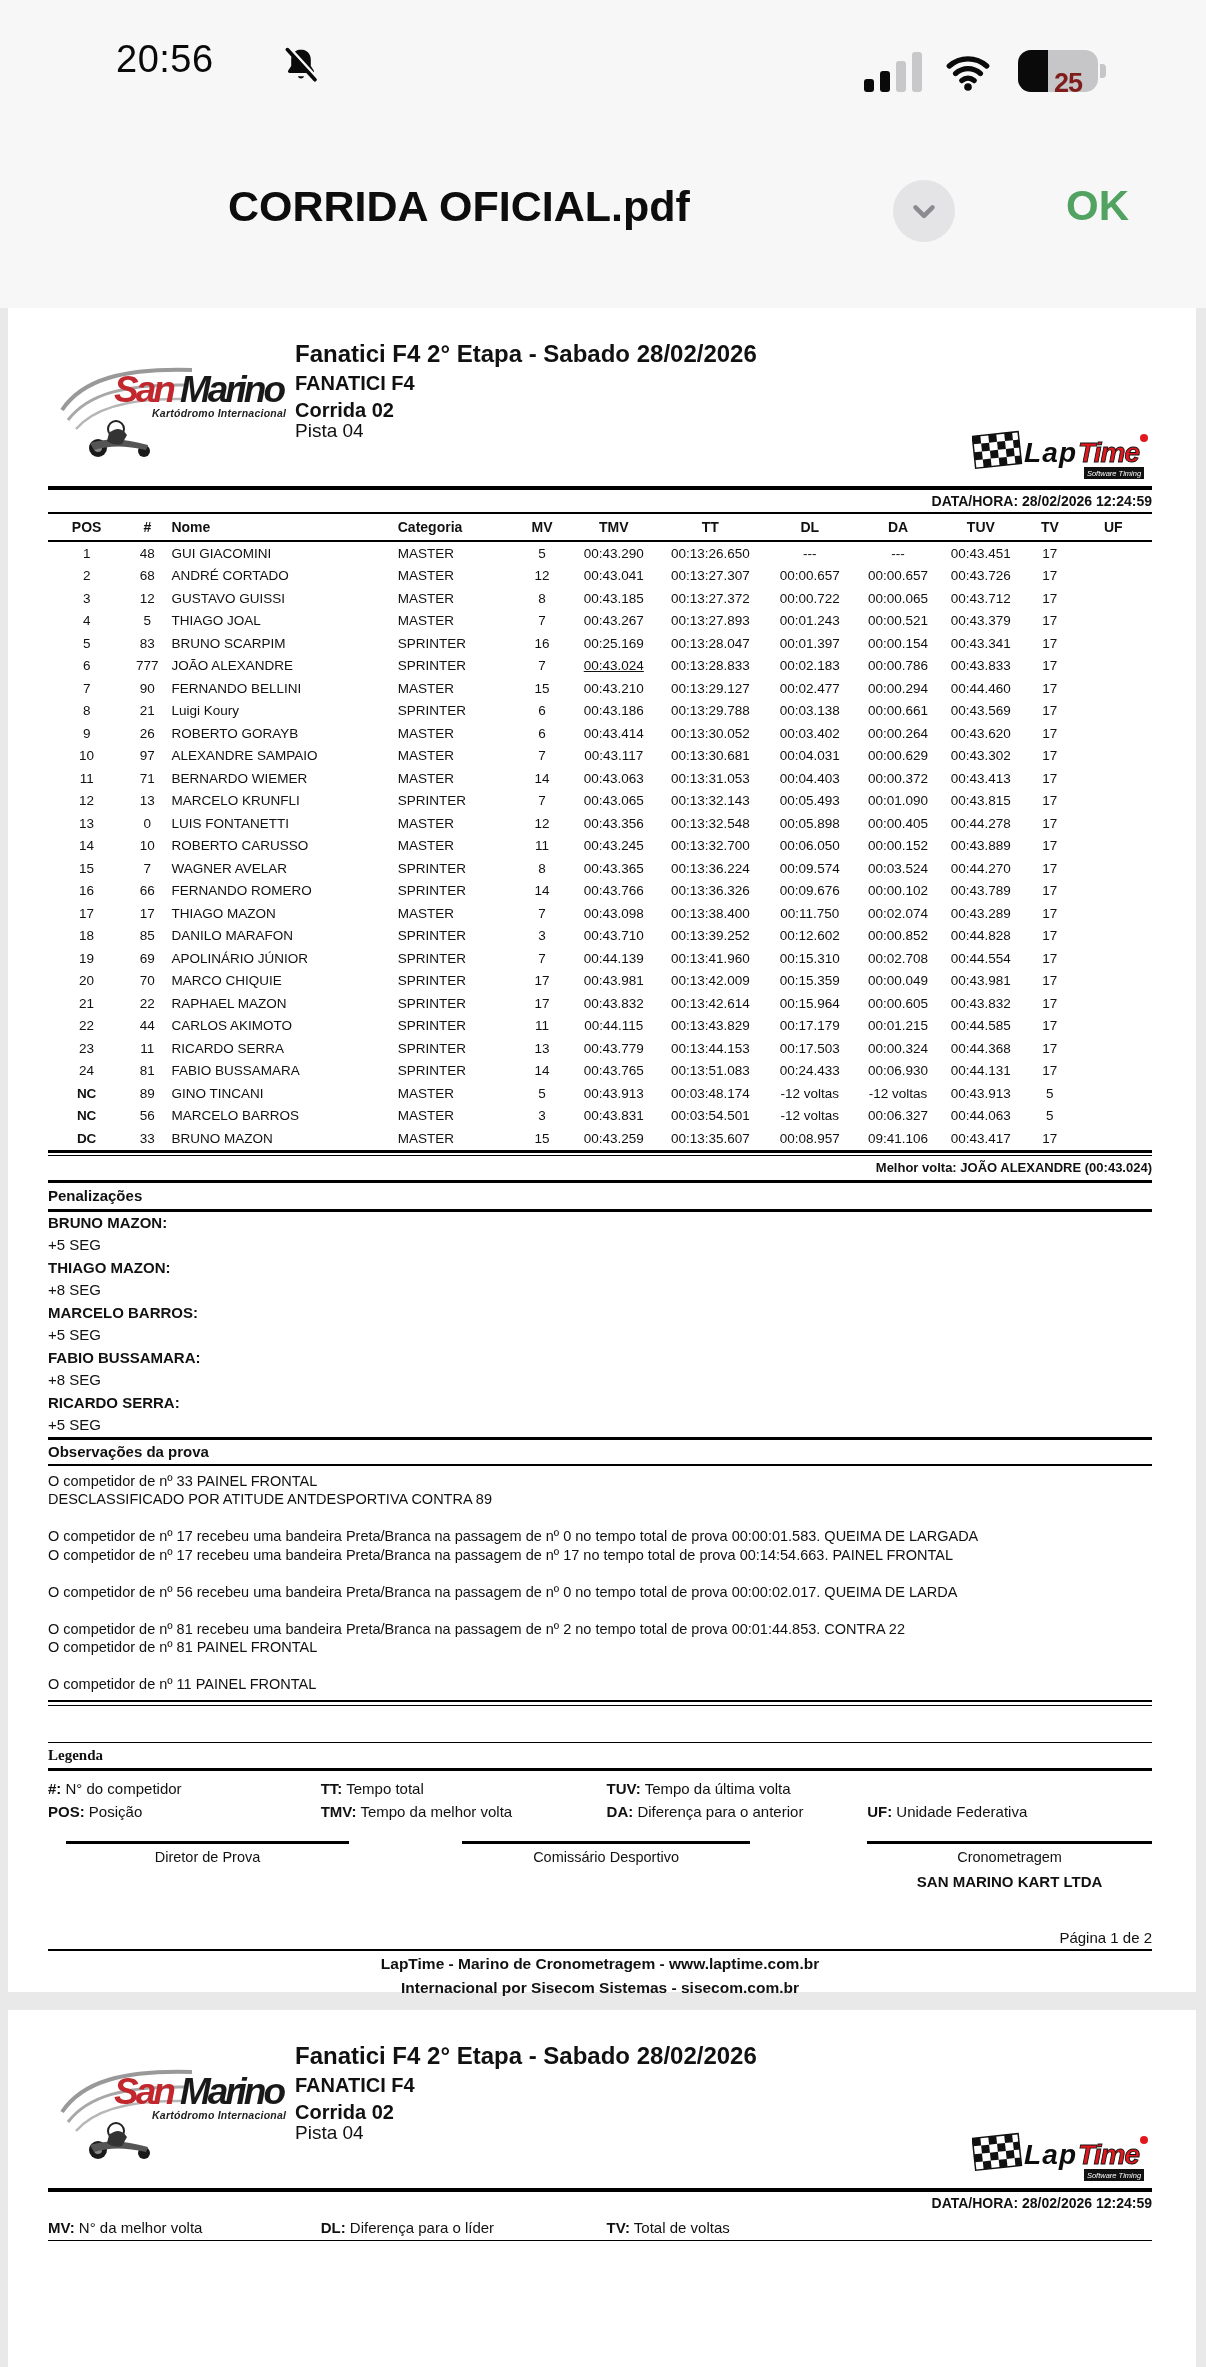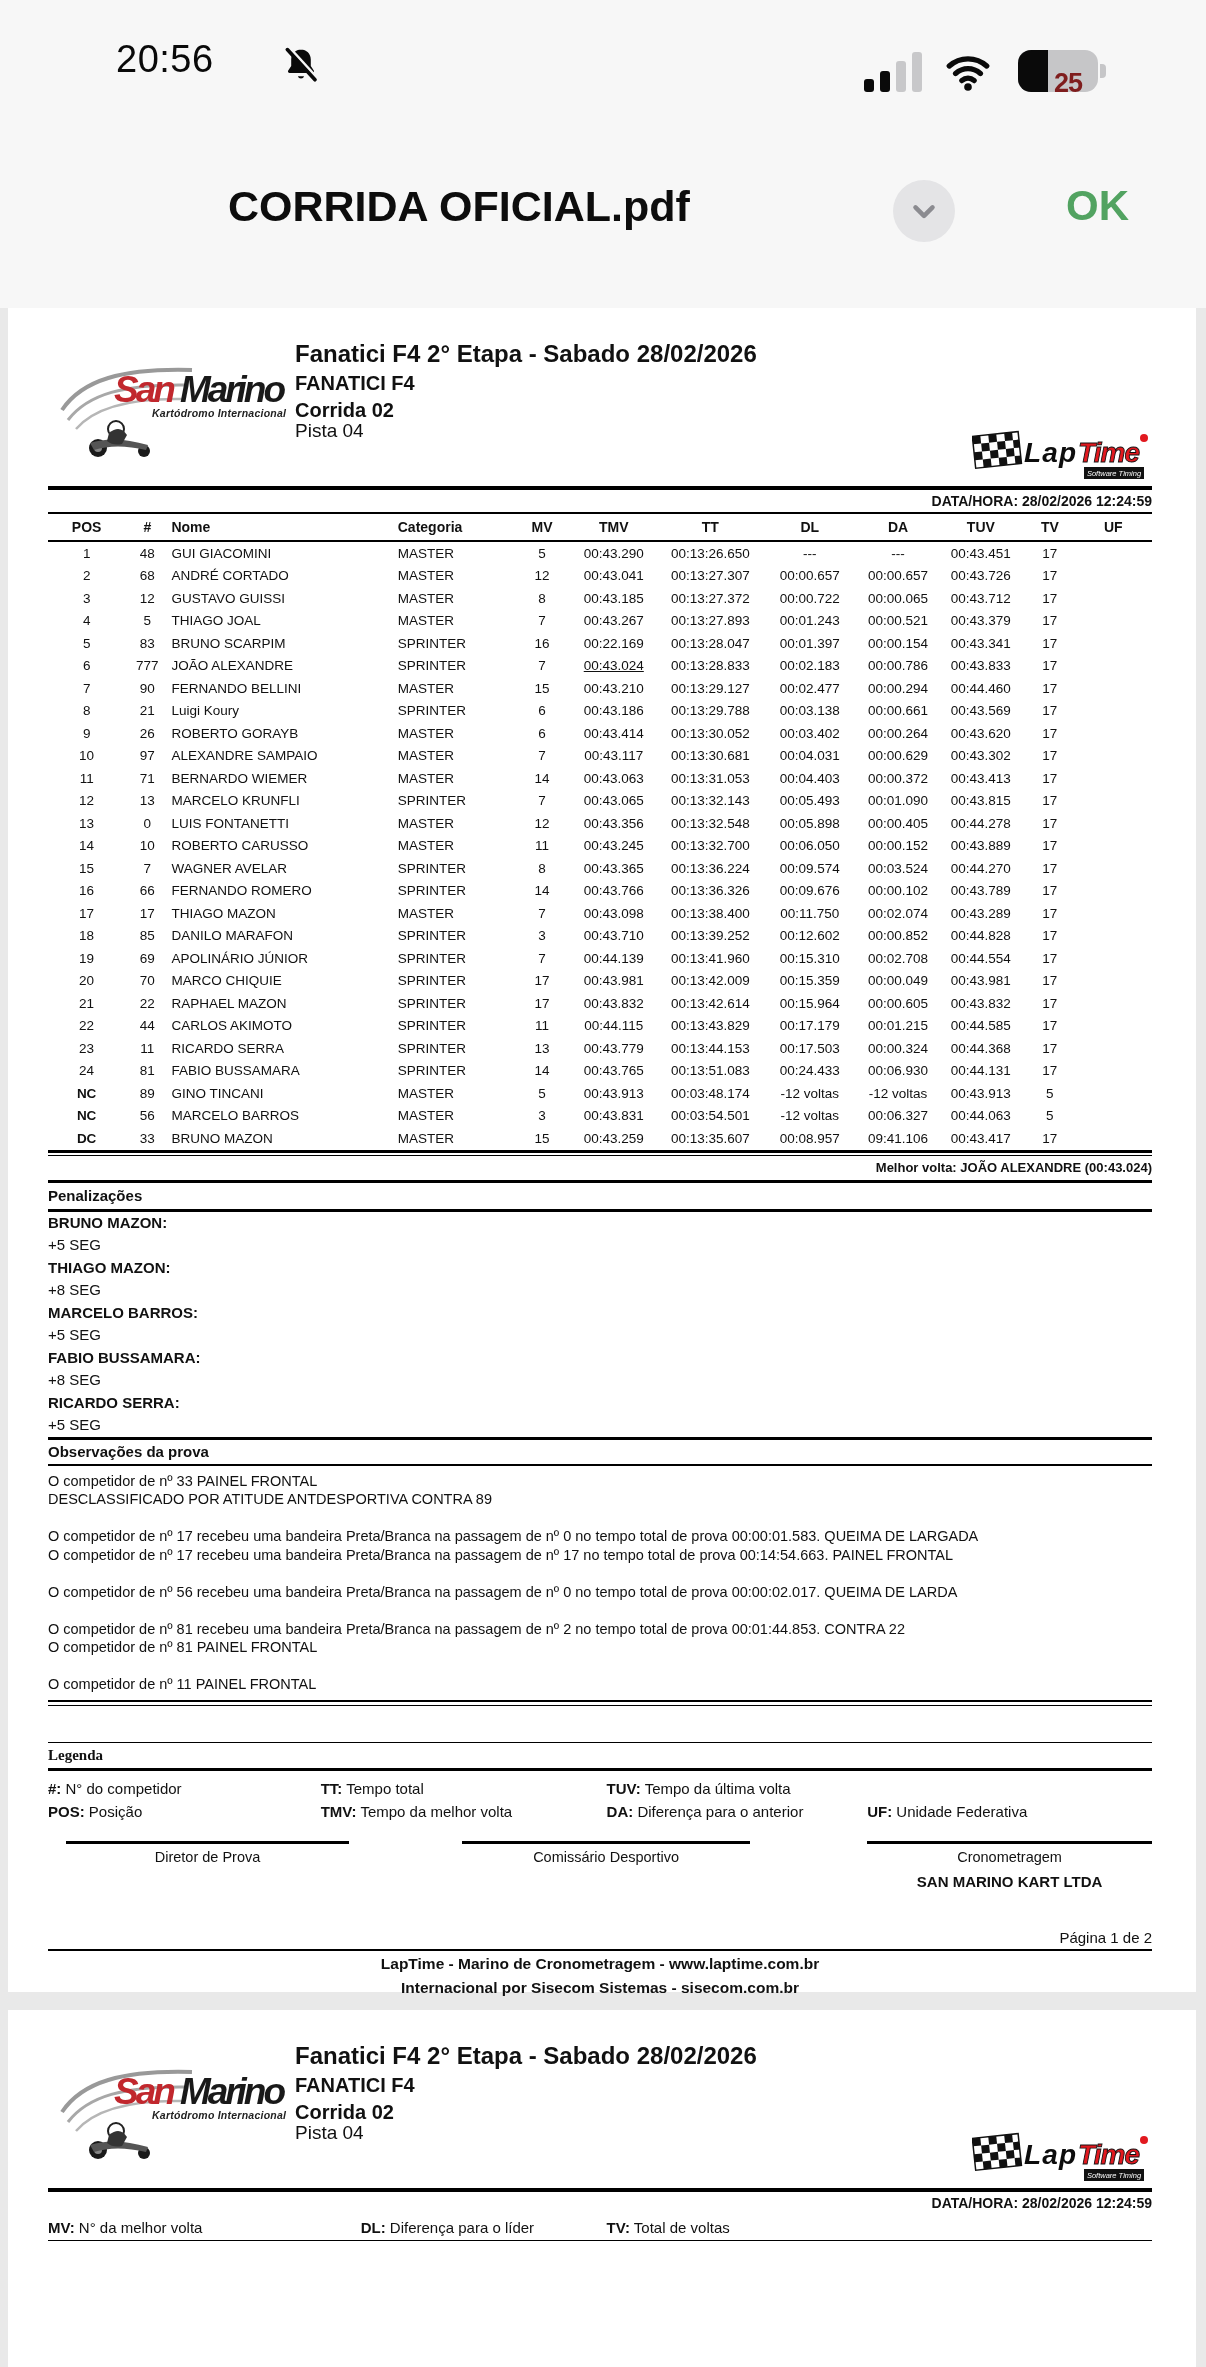--- a/index.html
+++ b/index.html
@@ -258,21 +258,21 @@
             <td>00:43.379</td>
             <td>17</td>
             <td></td>
           </tr>
           <tr>
             <td>5</td>
             <td>83</td>
             <td class="tl">BRUNO SCARPIM</td>
             <td class="tl">SPRINTER</td>
             <td>16</td>
-            <td>00:22.169</td>
+            <td>00:25.169</td>
             <td>00:13:28.047</td>
             <td>00:01.397</td>
             <td>00:00.154</td>
             <td>00:43.341</td>
             <td>17</td>
             <td></td>
           </tr>
           <tr>
             <td>6</td>
             <td>777</td>
@@ -703,17 +703,17 @@
           <circle cx="172" cy="12" r="4" fill="#e1191f"></circle>
           <rect x="112" y="41" width="60" height="12" fill="#111"></rect>
           <text x="142" y="50" font-family="Liberation Sans, sans-serif" font-style="italic" font-size="7.5" fill="#fff" text-anchor="middle">Software Timing</text>
         </svg>
       </span>
     </div>
     <div class="rule4"></div>
     <div class="dataline">DATA/HORA: 28/02/2026 12:24:59</div>
     <div class="lgrow p2-lgrow">
         <span class="lg" style="left: 0%;"><b>MV:</b> N° da melhor volta</span>
-        <span class="lg" style="left: 24.7%; margin-left: 40px;"><b>DL:</b> Diferença para o líder</span>
+        <span class="lg" style="left: 24.7%;"><b>DL:</b> Diferença para o líder</span>
         <span class="lg" style="left: 50.6%;"><b>TV:</b> Total de voltas</span>
       </div>
   </div>
 </div>
 
 </body></html>

